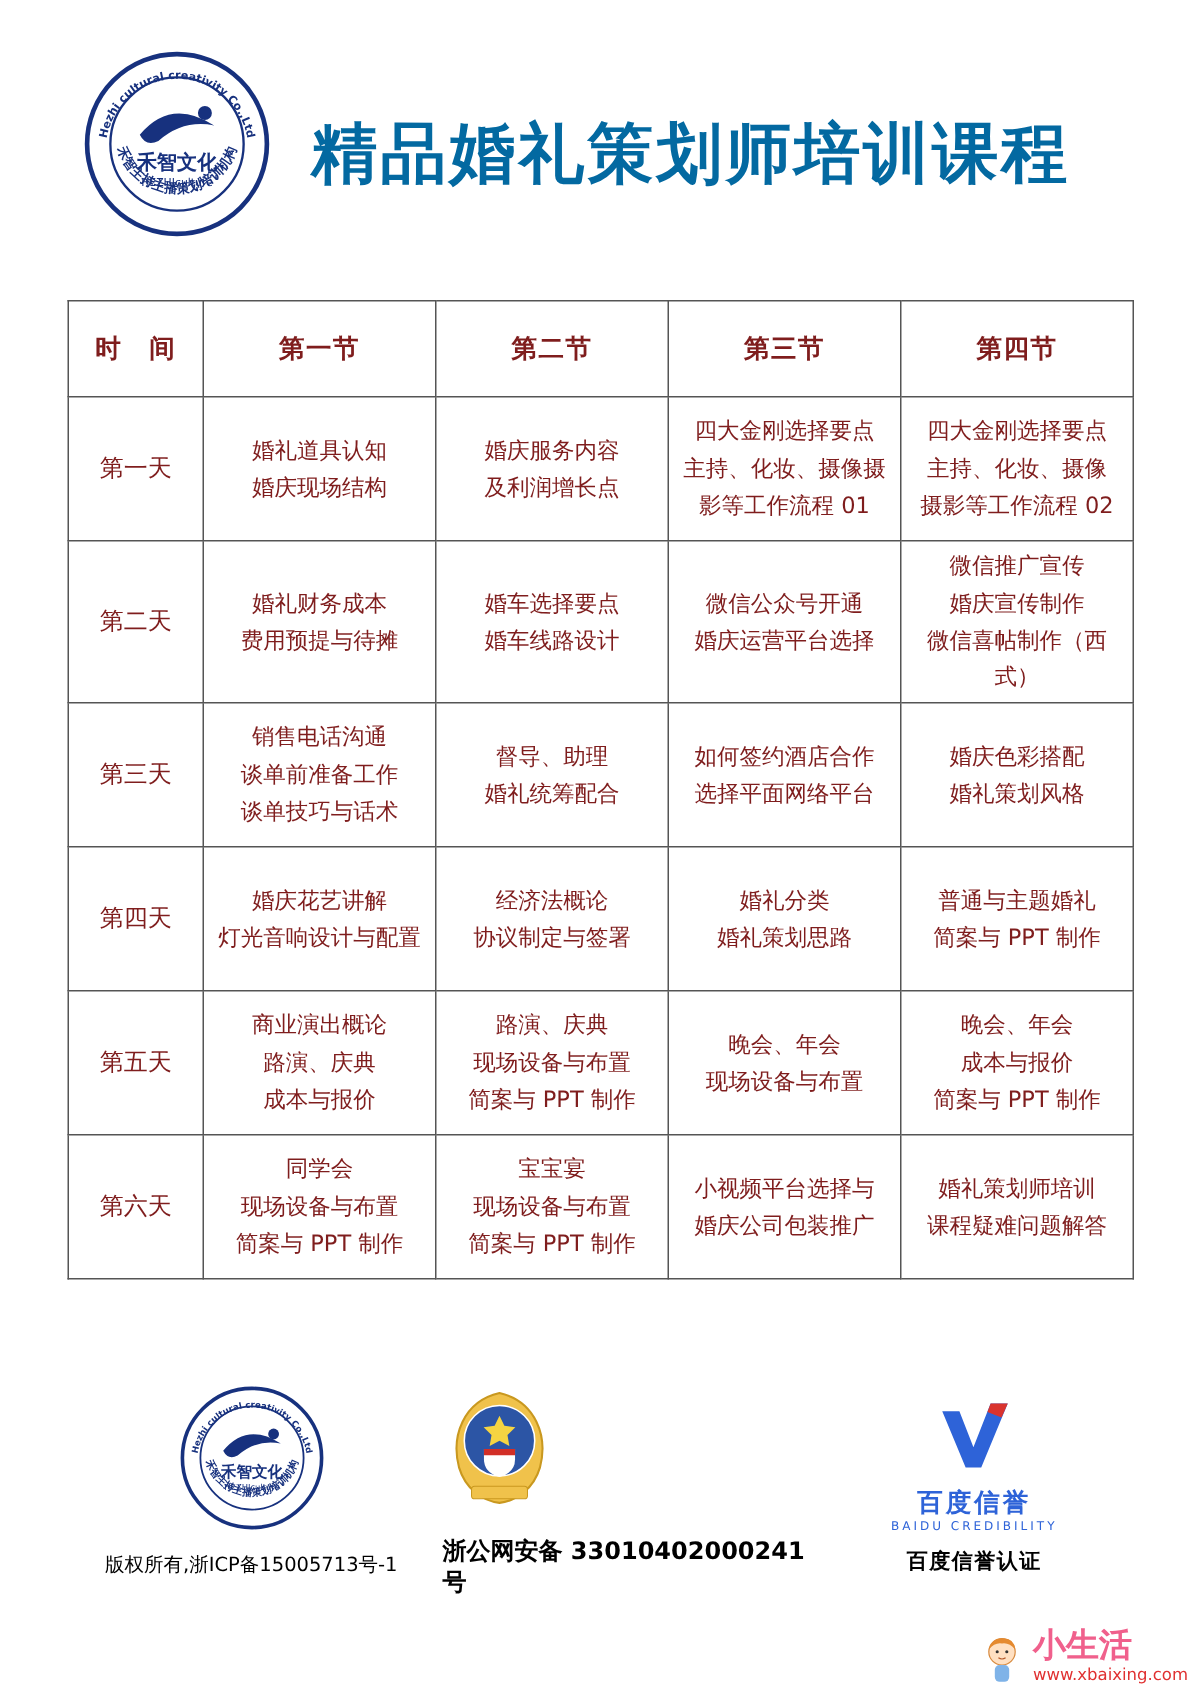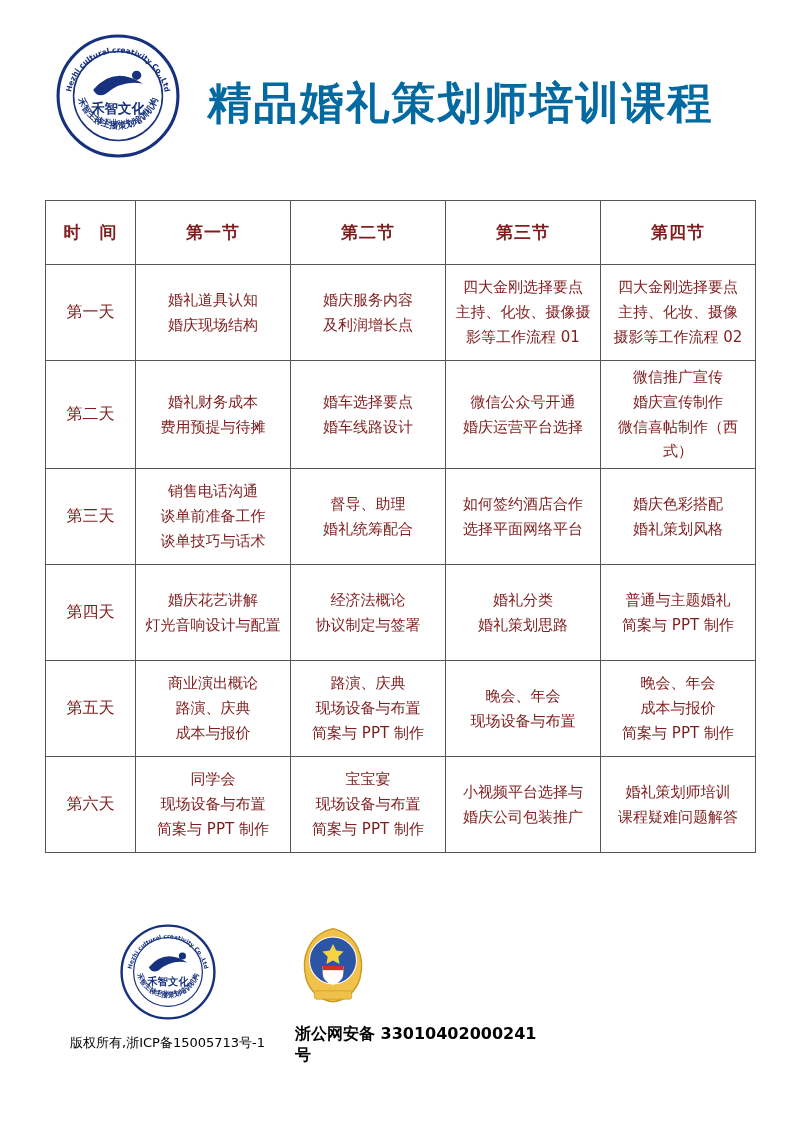--- a/index.html
+++ b/index.html
@@ -198,15 +198,38 @@
       <path d="M55 6 C20 14 8 48 16 78 C22 98 38 110 55 112 C72 110 88 98 94 78 C102 48 90 14 55 6 Z" fill="#f0c24b" stroke="#c9981f" stroke-width="2"></path>
       <circle cx="55" cy="52" r="34" fill="#2c55a5" stroke="#ffffff" stroke-width="1.5"></circle>
       <path d="M55 28 l4.7 9.6 10.6 1.5 -7.6 7.4 1.8 10.5 -9.5 -5 -9.5 5 1.8 -10.5 -7.6 -7.4 10.6 -1.5 Z" fill="#f5d442"></path>
       <path d="M40 60 h30 v10 q0 13 -15 17 q-15 -4 -15 -17 Z" fill="#ffffff"></path>
       <path d="M40 60 h30 v6 h-30 Z" fill="#d22f27"></path>
       <rect x="28" y="96" width="54" height="12" rx="3" fill="#f0c24b" stroke="#c9981f"></rect>
     </svg>
     <div class="police-record-text">浙公网安备 33010402000241号</div>
   </div>
 
-
+  <div class="badge-right">
+    <svg viewBox="0 0 100 90">
+      <polygon points="8,14 30,14 48,60 70,4 92,4 58,86 38,86" fill="#2e63d8"></polygon>
+      <polygon points="70,4 92,4 84,22 66,15" fill="#d9332e"></polygon>
+    </svg>
+    <div class="baidu-name">百度信誉</div>
+    <div class="baidu-name-en">BAIDU CREDIBILITY</div>
+    <div class="baidu-cert">百度信誉认证</div>
+  </div>
+
+  <div class="watermark">
+    <svg viewBox="0 0 40 44">
+      <circle cx="20" cy="16" r="11" fill="#ffe0c2" stroke="#d88a3f" stroke-width="1"></circle>
+      <path d="M9 14 Q12 4 20 5 Q30 4 31 14 Q26 8 20 9 Q14 8 9 14 Z" fill="#e58a2f"></path>
+      <circle cx="16" cy="16" r="1.3" fill="#333333"></circle>
+      <circle cx="24" cy="16" r="1.3" fill="#333333"></circle>
+      <path d="M17 21 Q20 23 23 21" stroke="#b4592a" stroke-width="1" fill="none"></path>
+      <rect x="14" y="27" width="12" height="14" rx="4" fill="#7fb3e8"></rect>
+    </svg>
+    <div class="wm-col">
+      <div class="wm-name">小生活</div>
+      <div class="wm-url">www.xbaixing.com</div>
+    </div>
+  </div>
 
 </div>
 
 </body></html>

